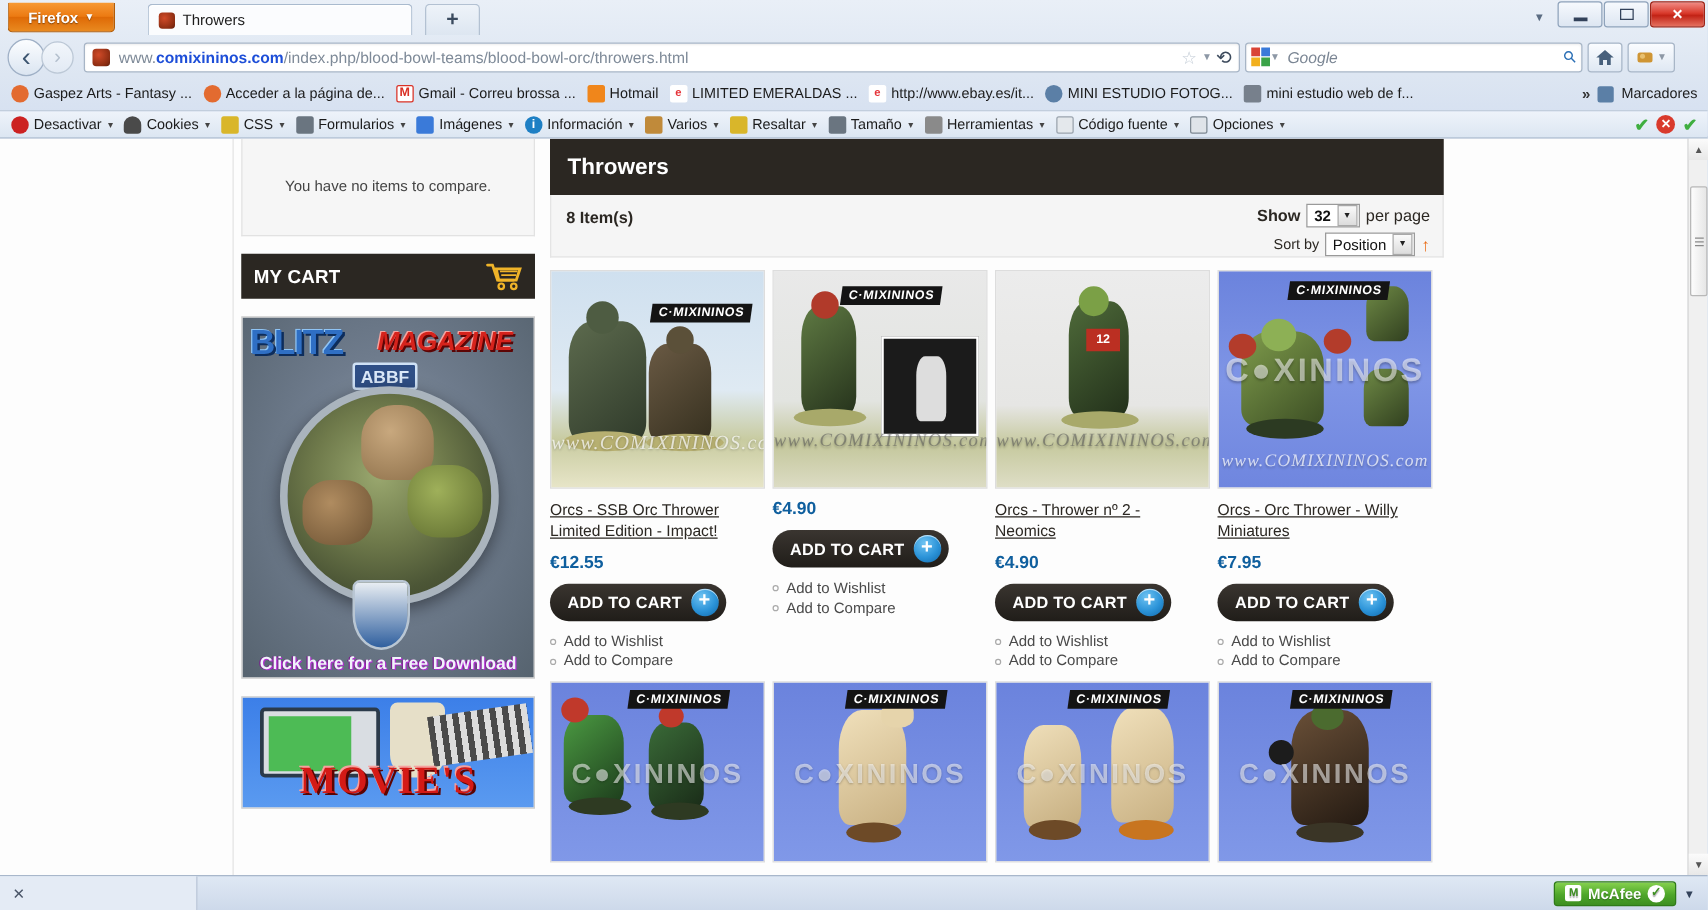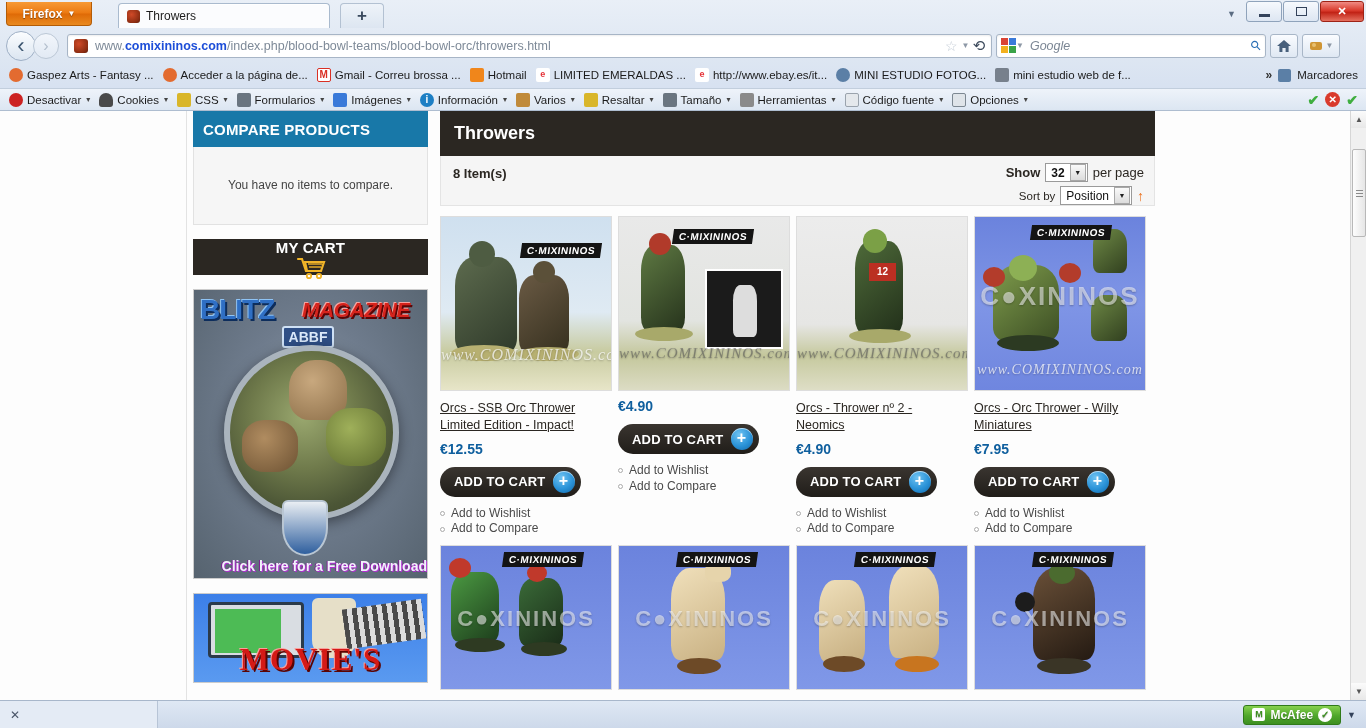--- a/index.html
+++ b/index.html
@@ -148,21 +148,21 @@
   .divider { position:absolute; left:186px; top:0; width:1px; height:589px; background:#e3e3e3;}
 
   
   .sidebar { position:absolute; left:193px; top:0; width:235px; }
   .block { margin-bottom:14px; }
   .blk-head {
     height:36px; display:flex; align-items:center; justify-content:space-between;
     padding:0 10px; color:#fff; font-weight:bold; font-size:15px; letter-spacing:.2px;
   }
   .blk-head.compare { background:#1878a8; }
-  .blk-head.cart { background:#2b2722;flex-direction:column; }
+  .blk-head.cart { background:#2b2722; }
   .blk-body {
     background:#f6f6f6; border:1px solid #e2e2e2; border-top:none;
     padding:30px 10px; text-align:center; color:#444; font-size:12px; line-height:1.45;
   }
   .cart-ico { width:30px;height:24px; position:relative; }
   .cart-ico svg { display:block; }
   .ship-btn {
     display:inline-block; margin-top:9px;
     background:linear-gradient(to bottom,#3ea3dd,#1e7fc0);
     color:#dff53a; font-weight:bold; font-size:11.5px;
@@ -487,23 +487,20 @@
   </div>
 </div>
 
 <div class="viewport">
   <div class="pagebg"></div>
   <div class="divider"></div>
 
   <div class="sidebar">
 
     <div class="block">
-      <div class="blk-head compare">
-        <span>COMPARE PRODUCTS</span>
-      </div>
       <div class="blk-body">
         <span>You have no items to compare.</span>
       </div>
     </div>
 
     <div class="block">
       <div class="blk-head cart">
         <span>MY CART</span>
         <span class="cart-ico">
           <svg width="30" height="24" viewBox="0 0 30 24">
@@ -521,21 +518,21 @@
     <div class="banner blitz">
       <div style="position:absolute;left:6px;top:4px;font-family:'Liberation Sans',sans-serif;font-weight:bold;font-size:28px;color:#2f6fc4;text-shadow:2px 2px 0 #0d2d5c,-1px -1px 0 #8fc4f5;letter-spacing:-1px;">BLITZ</div>
       <div style="position:absolute;left:108px;top:8px;font-family:'Liberation Sans',sans-serif;font-weight:bold;font-size:21px;color:#d6231c;text-shadow:1.5px 1.5px 0 #5c0505,-1px -1px 0 #f5a39f;letter-spacing:-.5px;font-style:italic;">MAGAZINE</div>
       <div style="position:absolute;left:88px;top:36px;width:52px;height:22px;background:#2f4f86;border:2px solid #cfe1f5;border-radius:3px;color:#dbe9fa;font-weight:bold;font-size:14px;text-align:center;line-height:19px;">ABBF</div>
 
       <div style="position:absolute;left:30px;top:55px;width:175px;height:175px;border-radius:50%;background:radial-gradient(circle at 45% 40%, #9aa86f 0%, #6f7a4b 40%, #4c5636 70%, #3a4129 100%);border:6px solid #aab4bd;box-shadow:0 4px 14px rgba(0,0,0,.45);"></div>
       <div style="position:absolute;left:95px;top:70px;width:58px;height:60px;border-radius:45% 45% 35% 35%;background:radial-gradient(circle at 40% 35%,#c8a87e,#8d6f49);"></div>
       <div style="position:absolute;left:132px;top:118px;width:60px;height:58px;border-radius:40%;background:radial-gradient(circle at 40% 35%,#9fb05a,#5d6b2e);"></div>
       <div style="position:absolute;left:48px;top:130px;width:56px;height:52px;border-radius:40%;background:radial-gradient(circle at 40% 35%,#b08c60,#6d5233);"></div>
       <div style="position:absolute;left:88px;top:210px;width:46px;height:56px;border-radius:6px 6px 50% 50%;background:linear-gradient(to bottom,#e9eef3,#2f5f9e);border:2px solid #b9c6d3;"></div>
-      <div style="position:absolute;left:0;right:0;bottom:4px;text-align:right;font-family:'Liberation Sans',sans-serif;font-weight:bold;font-size:14px;color:#f0f3fa;text-shadow:1px 1px 0 #b12ed1,-1px 0 0 #7a1d8f;">Click here for a Free Download</div>
+      <div style="position:absolute;left:0;right:0;bottom:4px;text-align:center;font-family:'Liberation Sans',sans-serif;font-weight:bold;font-size:14px;color:#f0f3fa;text-shadow:1px 1px 0 #b12ed1,-1px 0 0 #7a1d8f;">Click here for a Free Download</div>
     </div>
 
     <div class="banner movies" style="margin-top:14px;">
       <div style="position:absolute;left:14px;top:8px;width:96px;height:56px;background:#d9dde2;border:3px solid #2b3a4a;border-radius:4px;">
         <div style="position:absolute;left:4px;top:4px;width:66px;height:44px;background:#4dbb55;"></div>
       </div>
       <div style="position:absolute;left:118px;top:4px;width:44px;height:60px;background:#e6dfc8;border-radius:6px 6px 18px 18px;"></div>
       <div style="position:absolute;left:150px;top:10px;width:80px;height:40px;background:repeating-linear-gradient(90deg,#4a4a4a 0 5px,#dcdcdc 5px 10px);transform:rotate(-8deg);"></div>
       <div style="position:absolute;left:0;right:0;top:48px;text-align:center;font-family:'Liberation Serif',serif;font-weight:bold;font-size:31px;color:#d41a16;text-shadow:2px 2px 0 #5c0402,-1px -1px 0 #f7a09d;letter-spacing:1px;">MOVIE'S</div>
 

